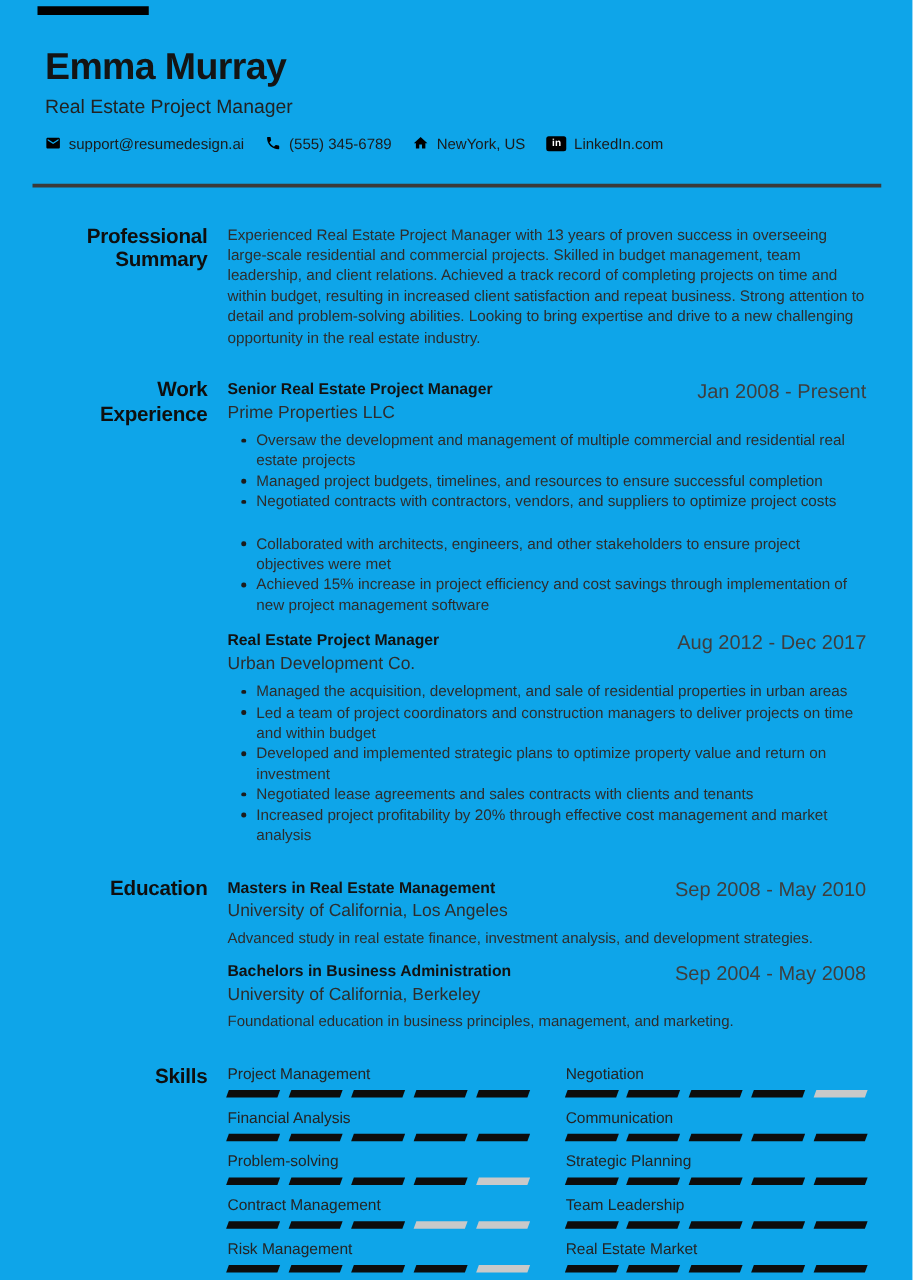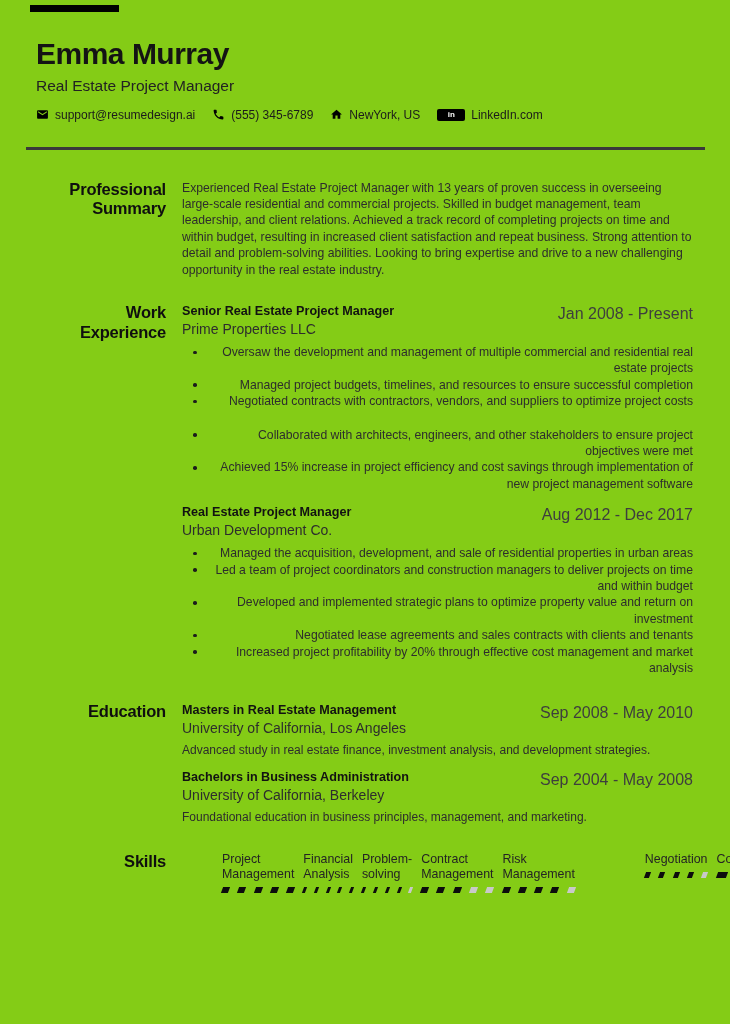--- a/index.html
+++ b/index.html
@@ -1,56 +1,56 @@
 <!DOCTYPE html>
 <html><head>
 <meta charset="utf-8">
 <style>
   * { margin:0; padding:0; box-sizing:border-box; }
   html,body { background:#ffffff; }
   .page {
-    width:730px; height:1024px; background:#84cc16; position:relative;
+    width:730px; height:1024px; background:#0ea5e9; position:relative;
     overflow:hidden; font-family:"Liberation Sans", sans-serif; color:#2d2d2d;
     margin:0 auto;
   }
   .content { padding:0 37px 0 36px; }
   .accent-bar { position:absolute; left:30px; top:5px; width:89px; height:7px; background:#000; }
   .name { padding-top:38px; font-size:30px; font-weight:bold; color:#141414; letter-spacing:-0.5px; line-height:1.05; }
   .subtitle { margin-top:7px; font-size:15.5px; color:#222; }
   .contacts { display:flex; align-items:flex-end; gap:17px; margin-top:13px; font-size:12px; color:#1b1b1b; }
   .contact { display:flex; align-items:center; gap:6px; white-space:nowrap; }
   .contact svg { width:13px; height:13px; fill:#000; display:block; }
-  .li-badge { width:28px; height:12px; background:#000; color:#fff; font-size:8px; font-weight:bold;
+  .li-badge { width:16px; height:12px; background:#000; color:#fff; font-size:8px; font-weight:bold;
     display:flex; align-items:center; justify-content:center; border-radius:2px; line-height:1; }
   .divider { height:3px; background:#3a3a3a; margin:25px -12px 0 -10px; }
 
   .section { display:grid; grid-template-columns:130px 1fr; column-gap:16px; }
   .section-heading { text-align:right; font-weight:bold; font-size:16.5px; color:#0f0f0f; line-height:1.2; letter-spacing:-0.2px; }
 
   .summary-section { margin-top:30px; }
   .body-text { font-size:12.2px; line-height:16.4px; color:#2d2d2d; }
 
   .work-section { margin-top:25px; }
   .job + .job { margin-top:12px; }
   .job-header { display:flex; justify-content:space-between; align-items:flex-start; }
   .job-title { font-size:12.6px; font-weight:bold; color:#121212; line-height:17px; }
   .company { font-size:14px; color:#2d2d2d; line-height:16px; margin-top:1px; }
   .dates { font-size:16px; color:#3e3e3e; white-space:nowrap; padding-top:2px; padding-left:10px; }
-  .bullets { list-style:none; margin-top:7px;text-align:right; }
+  .bullets { list-style:none; margin-top:7px; }
   .bullets li { position:relative; padding-left:23px; font-size:12.2px; line-height:16.4px; color:#2d2d2d; }
   .bullets li::before { content:""; position:absolute; left:11px; top:6.6px; width:3.6px; height:3.6px; border-radius:50%; background:#1c1c1c; }
   .bullets li.gap { margin-top:17px; }
 
   .education-section { margin-top:26px; }
   .edu + .edu { margin-top:11px; }
   .edu-desc { margin-top:6px; font-size:12px; line-height:16px; color:#2d2d2d; }
 
   .skills-section { margin-top:27px; }
   .skills-cols { display:grid; grid-template-columns:1fr 1fr; column-gap:30px; }
-  .skills-col { display:flex; gap:9px;margin-left:40px; }
+  .skills-col { display:flex; flex-direction:column; gap:9px; }
   .skill-name { font-size:12.4px; line-height:15px; color:#242424; }
   .skill-bar { display:flex; gap:9px; margin-top:5px; }
   .seg { flex:1; height:6px; background:#c9c9c9; transform:skewX(-20deg); }
   .seg.on { background:#0d0d0d; }
 </style>
 </head>
 <body>
 
 <div class="page">
   <div class="accent-bar"></div>

